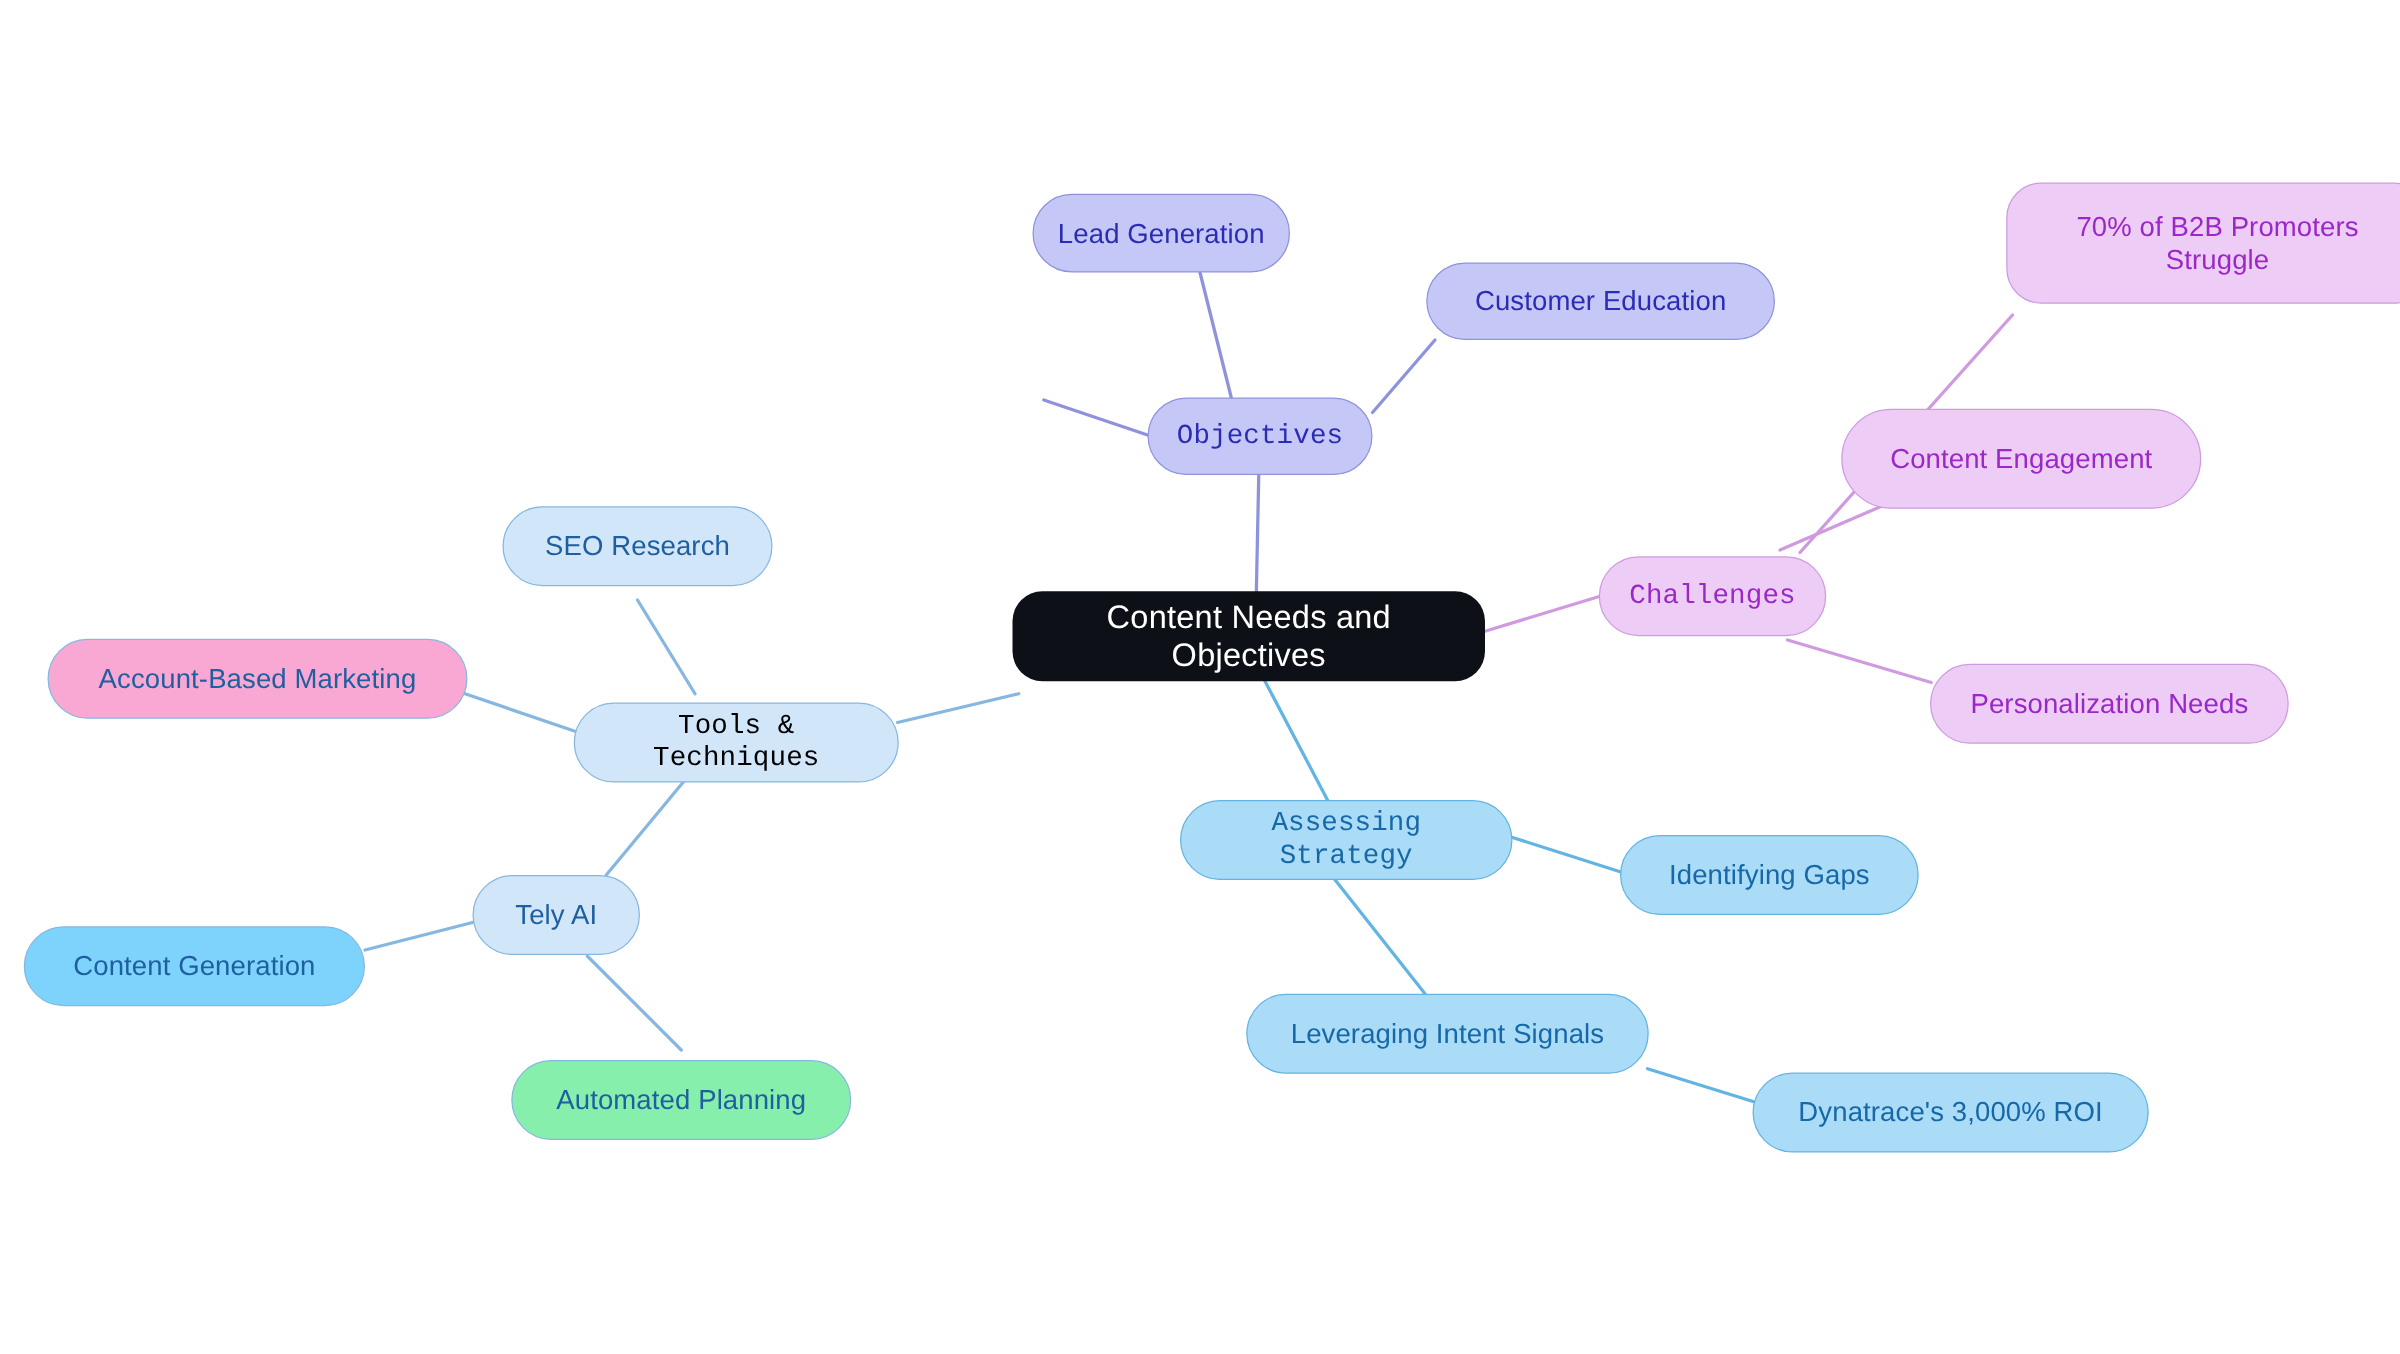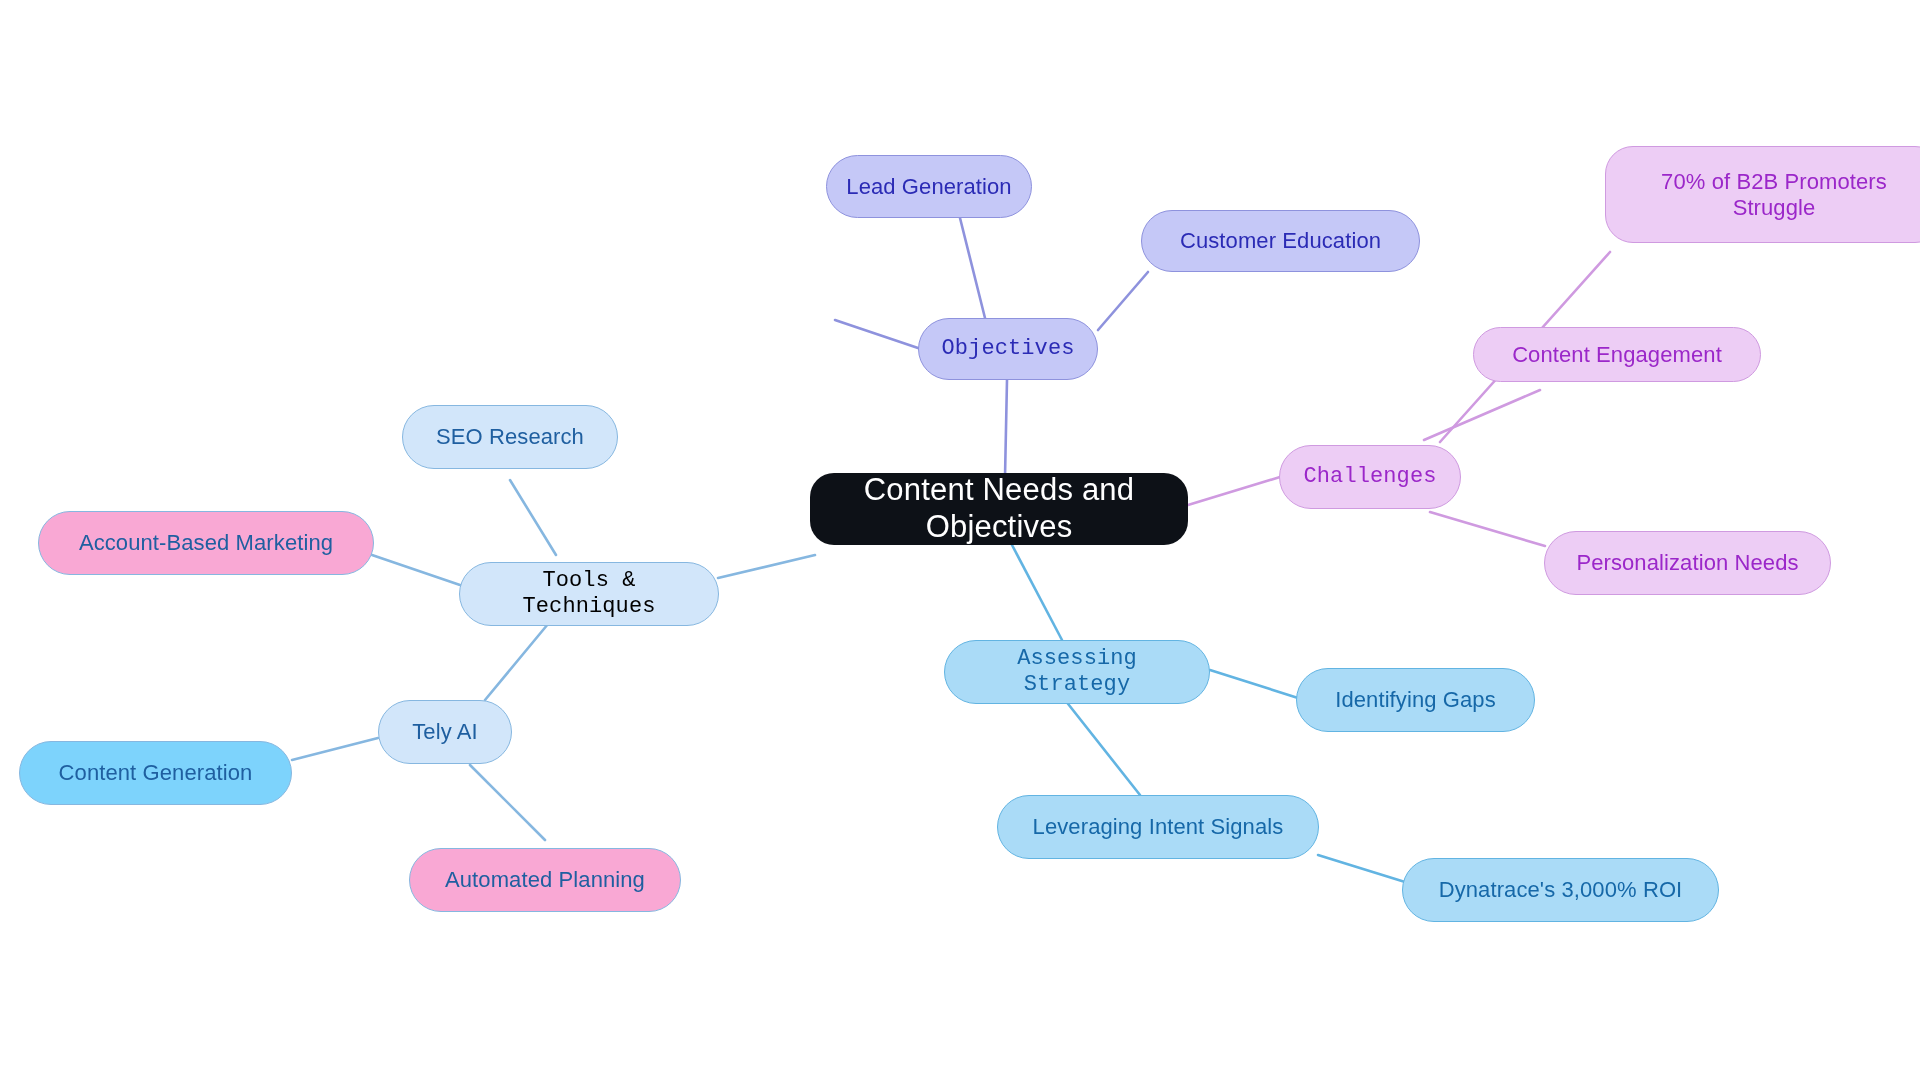--- a/index.html
+++ b/index.html
@@ -36,21 +36,21 @@
     line-height: 1.18;
     white-space: pre-line;
     padding: 0 14px;
     letter-spacing: 0.1px;
   }
   .node.root {
     border-radius: 24px;
     border-width: 0;
     background: #0d1117;
     color: #ffffff;
-    font-size: 31px;
+    font-size: 26px;
     letter-spacing: 0.2px;
     align-items: center;
   }
   .node.lvl1 { font-size: 22px; font-family: Liberation Mono, monospace; }
   .node.leaf { font-size: 22px; }
   .node.multiline { border-radius: 28px; }
 </style>
 </head>
 <body>
 
@@ -114,21 +114,21 @@
 
   <div class="node lvl1" style="left:1279px; top:445px; width:182px; height:64px; background:#edcdf5; border-color:#cf9ae0; color:#9b27c9;">
     <span>Challenges</span>
   </div>
 
   <div class="node leaf multiline" style="left:1605px; top:146px; width:338px; height:97px; background:#edcdf5; border-color:#cf9ae0; color:#9b27c9;">
     <span>70% of B2B Promoters
 Struggle</span>
   </div>
 
-  <div class="node leaf" style="left:1473px; top:327px; width:288px; height:55px; background:#edcdf5; border-color:#cf9ae0; color:#9b27c9;">
+  <div class="node leaf" style="left:1473px; top:327px; width:288px; height:80px; background:#edcdf5; border-color:#cf9ae0; color:#9b27c9;">
     <span>Content Engagement</span>
   </div>
 
   <div class="node leaf" style="left:1544px; top:531px; width:287px; height:64px; background:#edcdf5; border-color:#cf9ae0; color:#9b27c9;">
     <span>Personalization Needs</span>
   </div>
 
   <div class="node lvl1" style="left:459px; top:562px; width:260px; height:64px; background:#d2e6fa; border-color:#86b7e0; color:#000000;">
     <span>Tools &amp; Techniques</span>
   </div>
@@ -142,21 +142,21 @@
   </div>
 
   <div class="node leaf" style="left:378px; top:700px; width:134px; height:64px; background:#d2e6fa; border-color:#86b7e0; color:#1f5fa0;">
     <span>Tely AI</span>
   </div>
 
   <div class="node leaf" style="left:19px; top:741px; width:273px; height:64px; background:#7dd3fc; border-color:#86b7e0; color:#1f5fa0;">
     <span>Content Generation</span>
   </div>
 
-  <div class="node leaf" style="left:409px; top:848px; width:272px; height:64px; background:#f9a8d4; border-color:#86b7e0; color:#1f5fa0;justify-content:center;">
+  <div class="node leaf" style="left:409px; top:848px; width:272px; height:64px; background:#86efac; border-color:#86b7e0; color:#1f5fa0;justify-content:center;">
     <span>Automated Planning</span>
   </div>
 
   <div class="node lvl1" style="left:944px; top:640px; width:266px; height:64px; background:#aadbf7; border-color:#62b4e2; color:#1668a8;">
     <span>Assessing Strategy</span>
   </div>
 
   <div class="node leaf" style="left:1296px; top:668px; width:239px; height:64px; background:#aadbf7; border-color:#62b4e2; color:#1668a8;">
     <span>Identifying Gaps</span>
   </div>

